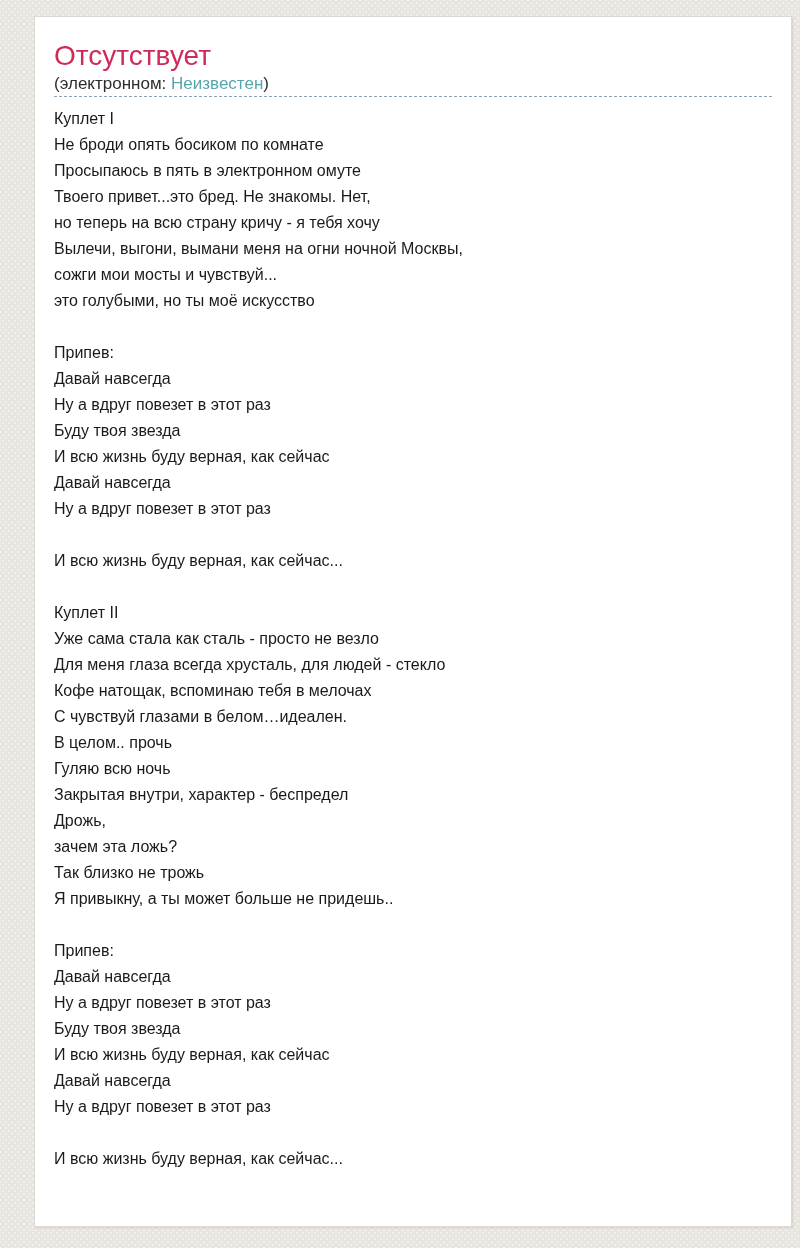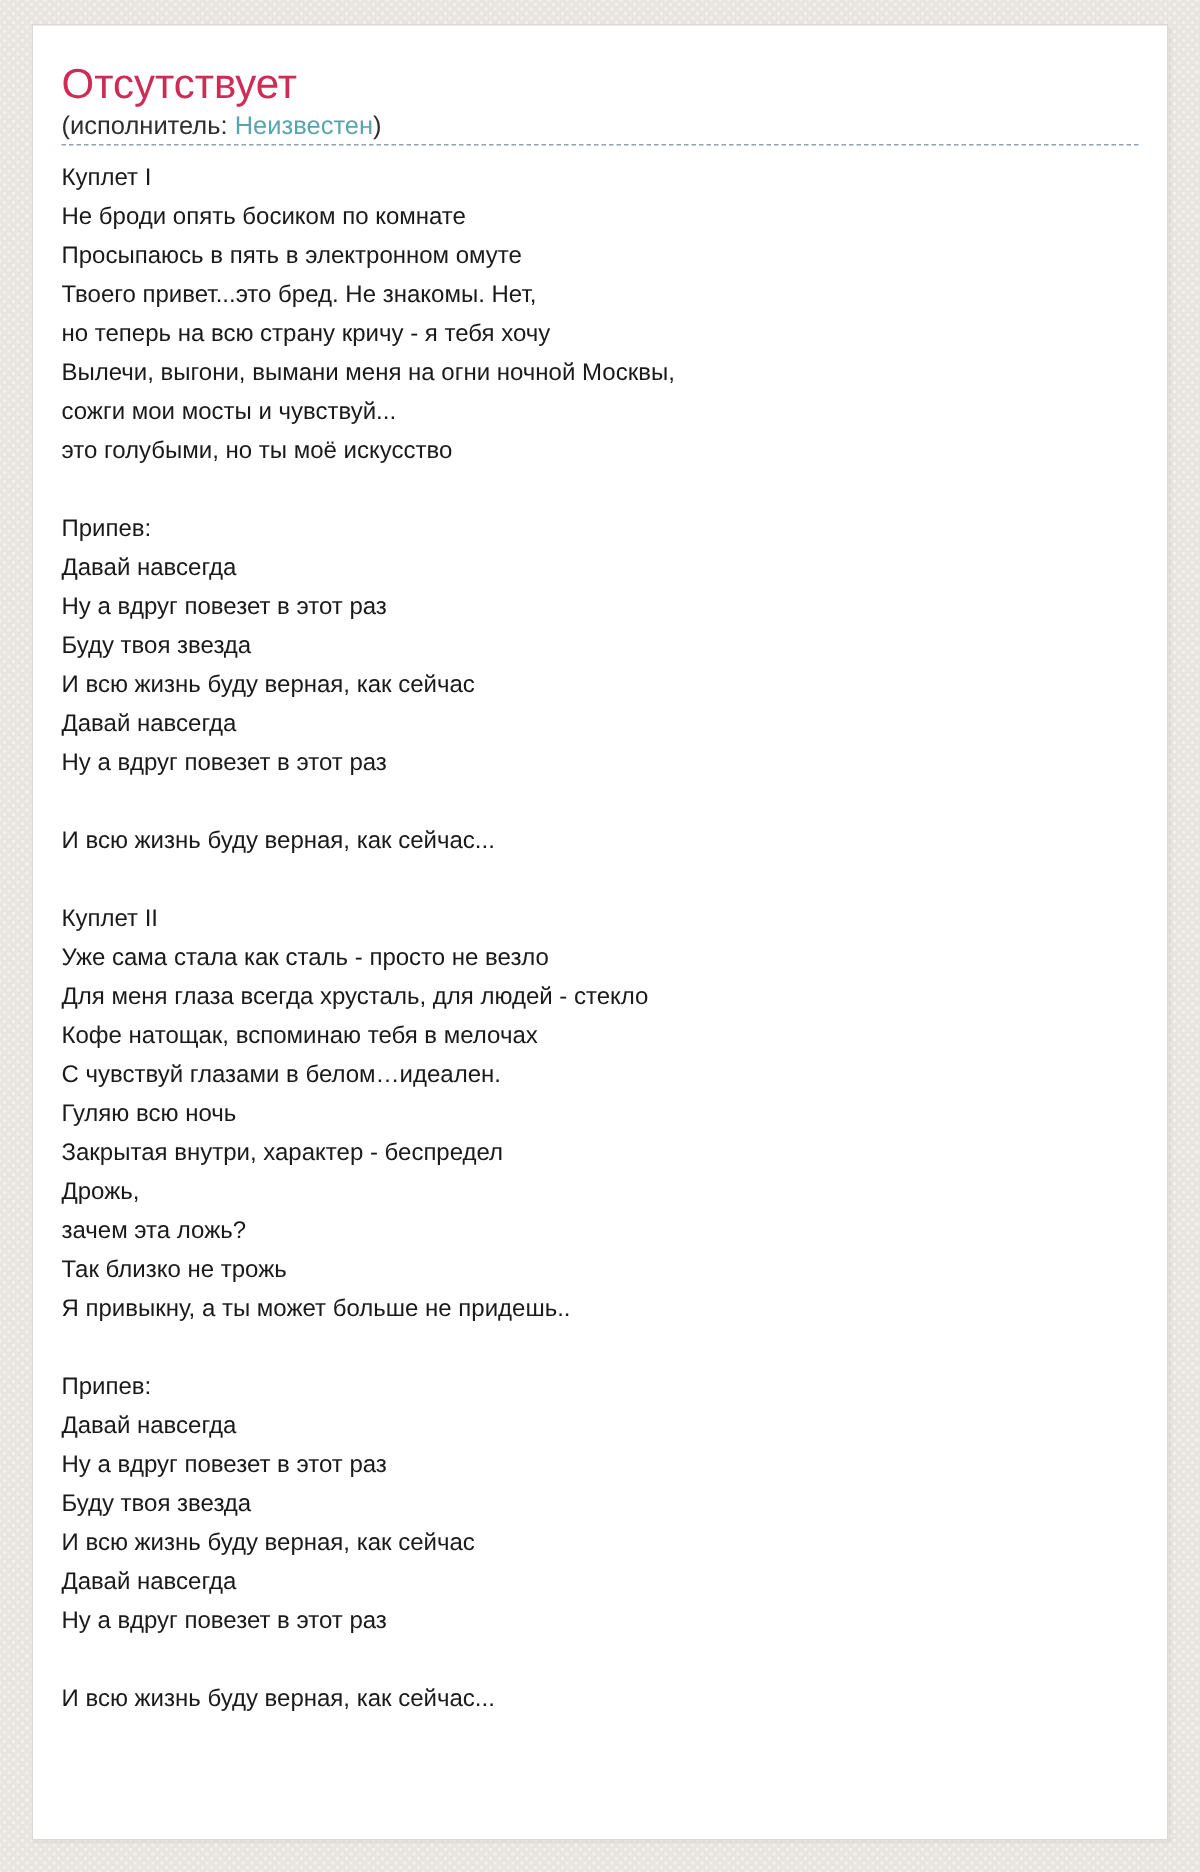--- a/index.html
+++ b/index.html
@@ -14,21 +14,21 @@
     background-color: var(--page-background, #e8e4df);
     background-image:
       radial-gradient(#f3f0ec 1px, rgba(0,0,0,0) 1.2px),
       radial-gradient(#f3f0ec 1px, rgba(0,0,0,0) 1.2px);
     background-size: 6px 6px;
     background-position: 0 0, 3px 3px;
     overflow: hidden;
   }
   .card {
     position: absolute;
-    left: 21px;
+    left: 34px;
     top: 16px;
     width: 758px;
     height: 1211px;
     box-sizing: border-box;
     background: var(--card-background, #ffffff);
     border: 1px solid #dcd8d3;
     box-shadow: 1px 1px 2px rgba(120,110,100,0.18);
     padding: 23px 19px 0 19px;
   }
   .header {
@@ -63,21 +63,21 @@
     min-height: 26px;
     white-space: pre;
   }
 </style>
 </head>
 <body>
 
 <div class="card">
   <div class="header">
     <h1 class="song-title">Отсутствует</h1>
-    <div class="artist-line"><span>(исполнитель: </span><a class="artist-link">Неизвестен</a><span>)</span></div>
+    <div class="artist-line"><span>(электронном: </span><a class="artist-link">Неизвестен</a><span>)</span></div>
   </div>
   <div class="lyrics" id="lyrics">
       <div class="lyric-line">Куплет I</div>
       <div class="lyric-line">Не броди опять босиком по комнате</div>
       <div class="lyric-line">Просыпаюсь в пять в электронном омуте</div>
       <div class="lyric-line">Твоего привет...это бред. Не знакомы. Нет,</div>
       <div class="lyric-line">но теперь на всю страну кричу - я тебя хочу</div>
       <div class="lyric-line">Вылечи, выгони, вымани меня на огни ночной Москвы,</div>
       <div class="lyric-line">сожги мои мосты и чувствуй...</div>
       <div class="lyric-line">это голубыми, но ты моё искусство</div>
@@ -90,20 +90,21 @@
       <div class="lyric-line">Давай навсегда</div>
       <div class="lyric-line">Ну а вдруг повезет в этот раз</div>
       <div class="lyric-line">&nbsp;</div>
       <div class="lyric-line">И всю жизнь буду верная, как сейчас...</div>
       <div class="lyric-line">&nbsp;</div>
       <div class="lyric-line">Куплет II</div>
       <div class="lyric-line">Уже сама стала как сталь - просто не везло</div>
       <div class="lyric-line">Для меня глаза всегда хрусталь, для людей - стекло</div>
       <div class="lyric-line">Кофе натощак, вспоминаю тебя в мелочах</div>
       <div class="lyric-line">С чувствуй глазами в белом…идеален.</div>
+      <div class="lyric-line">В целом.. прочь</div>
       <div class="lyric-line">Гуляю всю ночь</div>
       <div class="lyric-line">Закрытая внутри, характер - беспредел</div>
       <div class="lyric-line">Дрожь,</div>
       <div class="lyric-line">зачем эта ложь?</div>
       <div class="lyric-line">Так близко не трожь</div>
       <div class="lyric-line">Я привыкну, а ты может больше не придешь..</div>
       <div class="lyric-line">&nbsp;</div>
       <div class="lyric-line">Припев:</div>
       <div class="lyric-line">Давай навсегда</div>
       <div class="lyric-line">Ну а вдруг повезет в этот раз</div>

